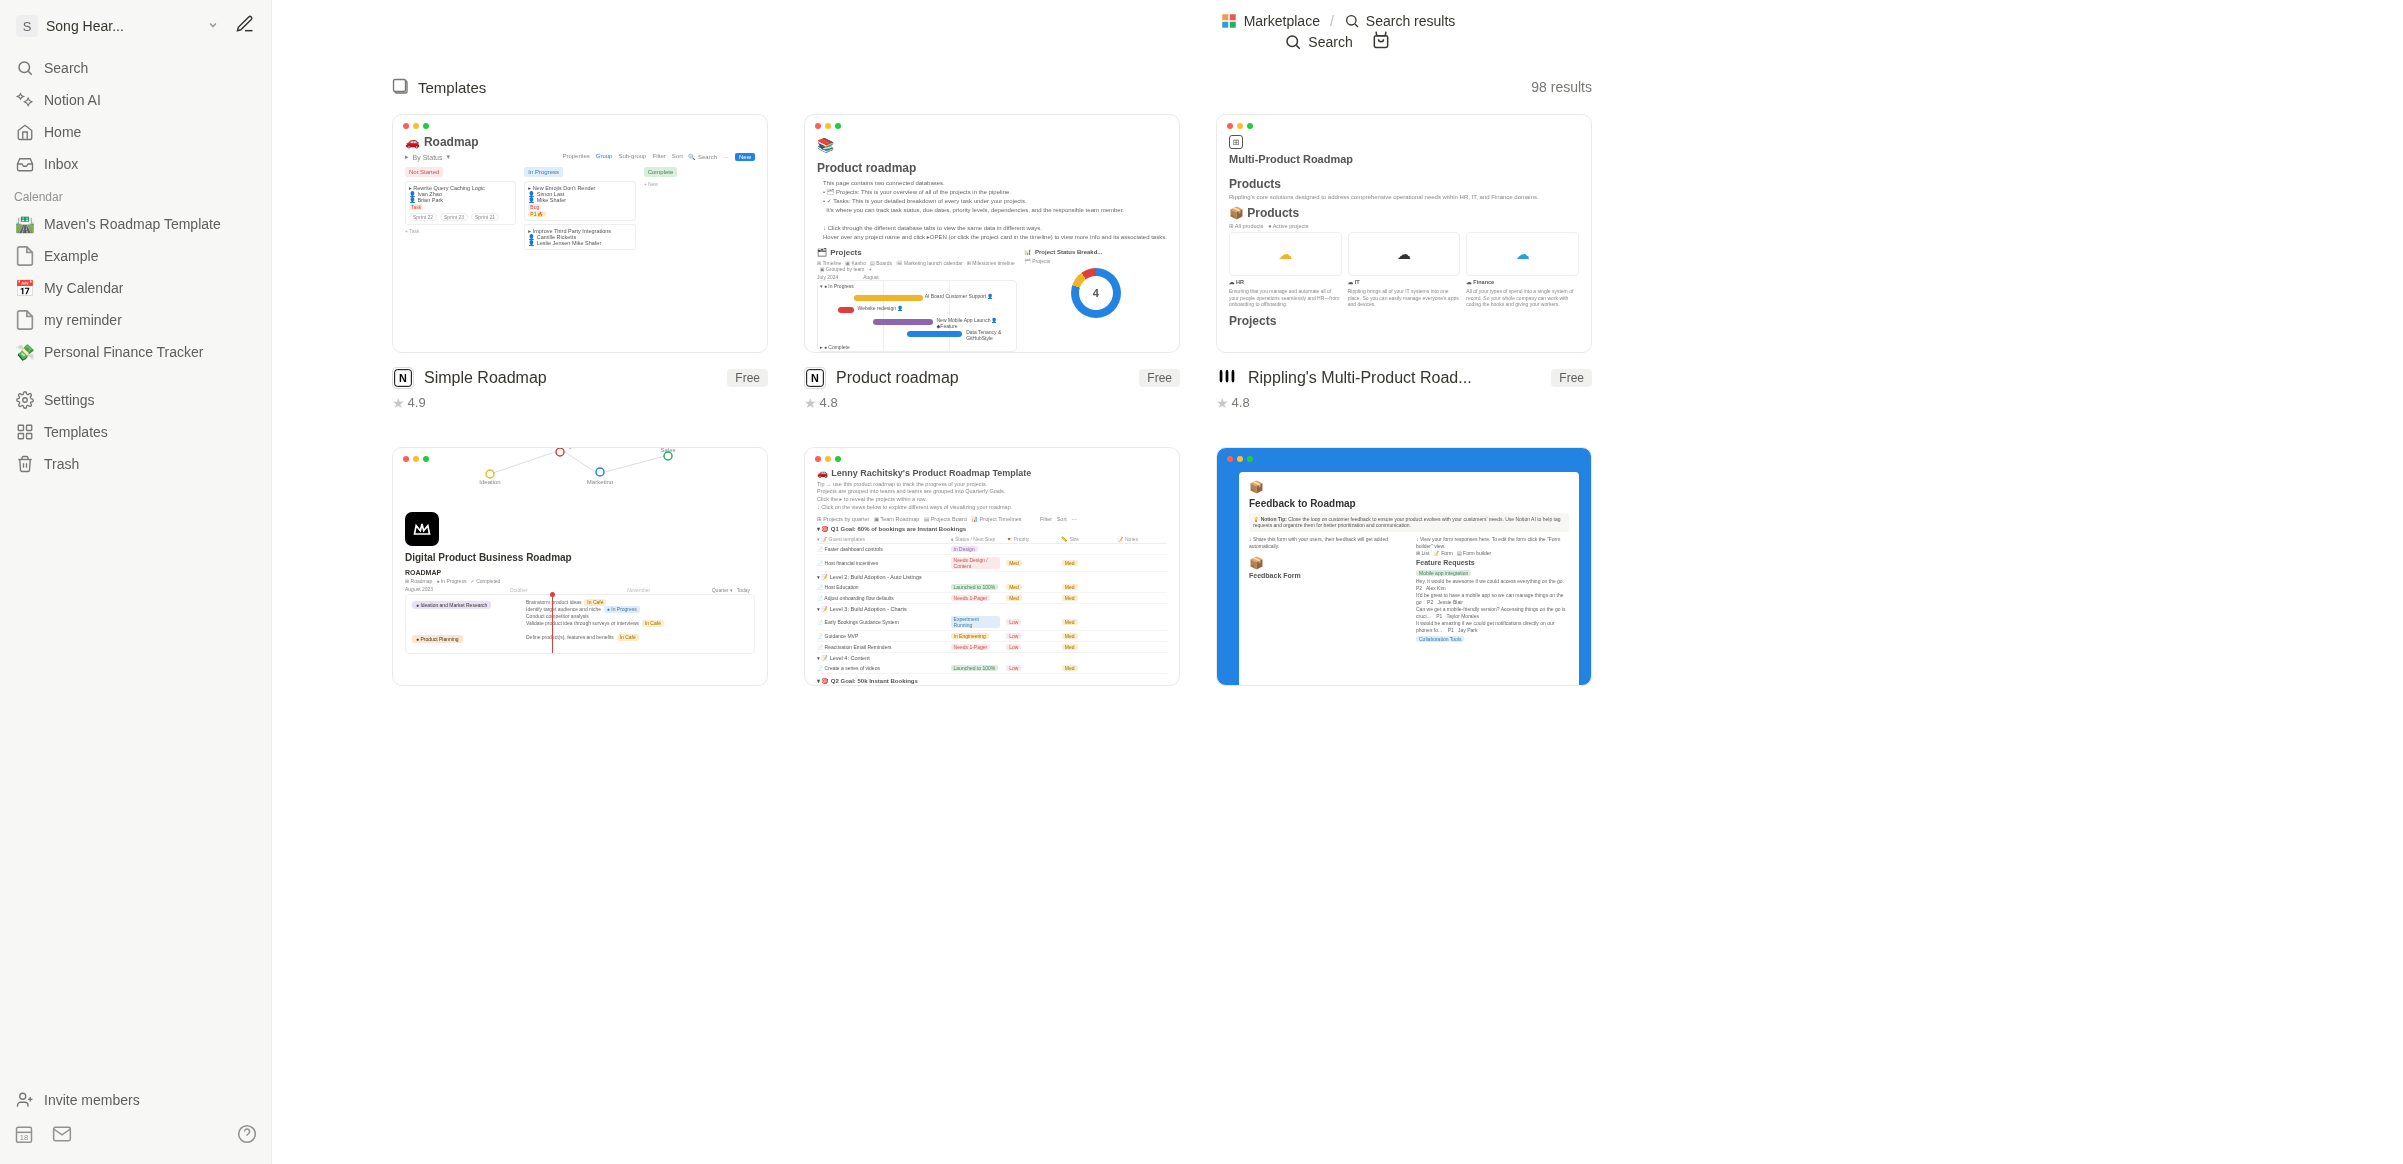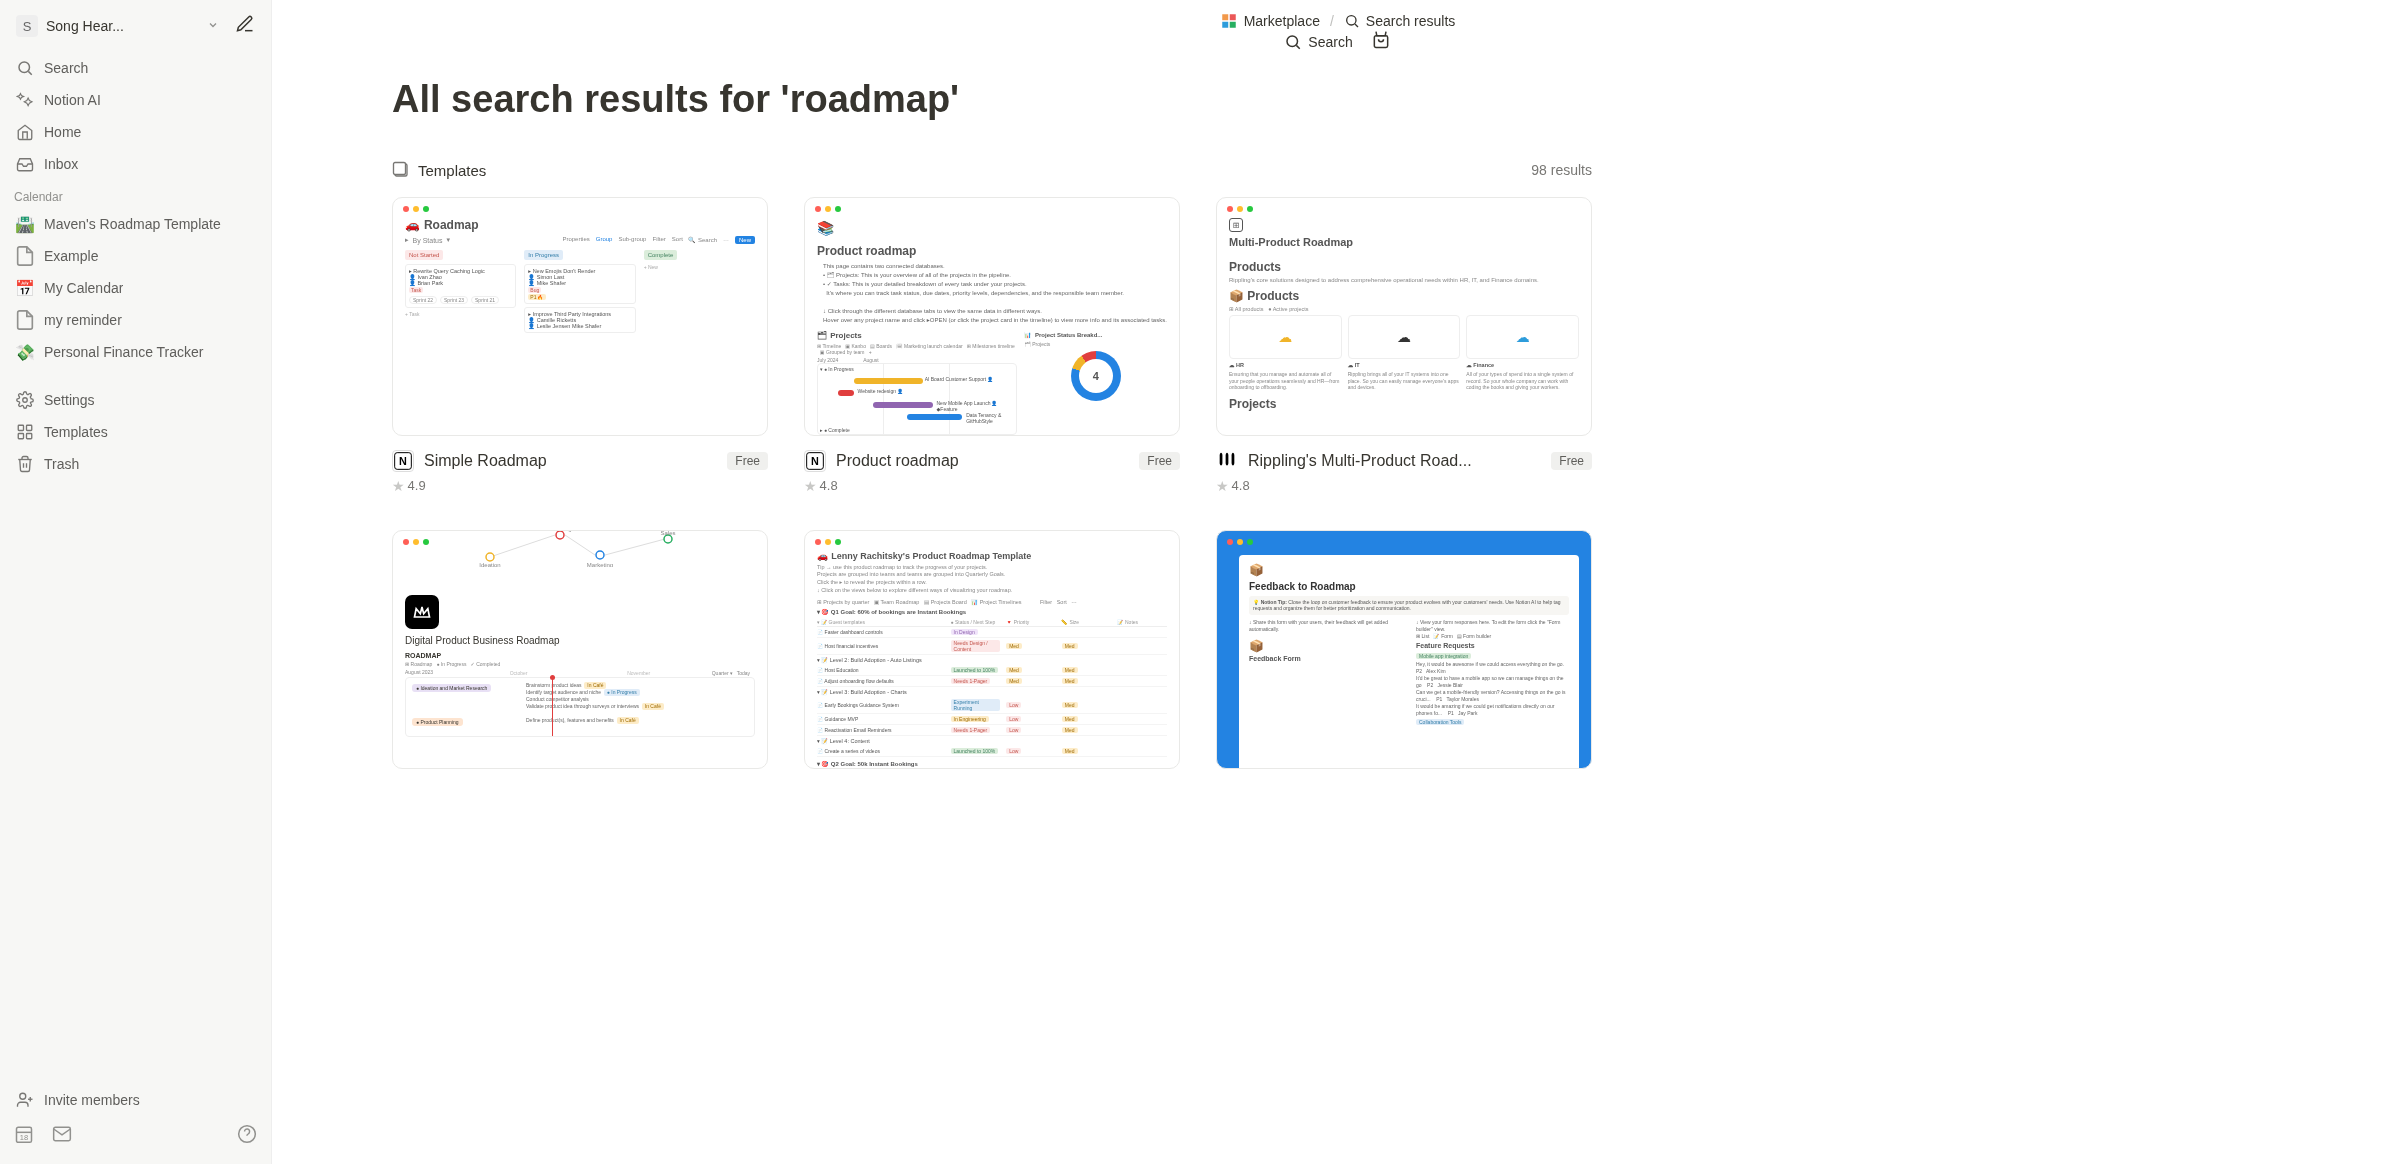--- a/index.html
+++ b/index.html
@@ -97,21 +97,21 @@
 .t3-ptitle { font-weight: 700; font-size: 12px; margin-bottom: 3px; display:flex; align-items:center; gap:3px;}
 .t3-cards { display: flex; gap: 6px; margin-top: 3px; }
 .t3-c { flex: 1; border: 1px solid #eee; border-radius: 4px; height: 44px; display: flex; flex-direction: column; align-items: center; justify-content: center; }
 .cloud { font-size: 14px; }
 .t3-caption{font-size:5px;color:#888;margin-top:3px;line-height:1.3;}
 .t3-small{font-size:5.5px;color:#888;margin-top:2px;}
 .t3-icon{width:14px;height:14px;border:1.5px solid #555;border-radius:3px;display:flex;align-items:center;justify-content:center;font-size:8px;margin-bottom:4px;}
 
 .t4-crown { width: 34px; height: 34px; background: #000; border-radius: 7px; display: flex; align-items: center; justify-content: center; margin: 28px 0 6px 12px; }
 .t4-svg{display:flex;justify-content:center;margin-top:-4px;}
-.t4-title { font-weight: 400; font-size: 10px; margin: 4px 0 6px 12px; }
+.t4-title { font-weight: 700; font-size: 10px; margin: 4px 0 6px 12px; }
 .t4-rm { font-size: 7px; font-weight: 700; margin: 4px 12px 2px; }
 .t4-bar { margin: 0 12px; height: 60px; border: 1px solid #eee; border-radius: 4px; position: relative; font-size: 5px; }
 .t4-chip { position:absolute; background:#f0f0ee; border-radius:3px; padding:1px 4px; font-size:5px;}
 .t4-txt { position:absolute; font-size:5px; color:#666; line-height:1.4;}
 
 .t5-title { font-weight: 700; font-size: 9px; margin-bottom: 3px; display:flex; gap:3px;}
 .t5-meta { font-size: 5.5px; color: #888; line-height: 1.4; margin-bottom: 4px; }
 .t5-row { display: flex; gap: 6px; font-size: 5px; padding: 2px 0; border-bottom: 1px solid #f4f4f4; align-items: center; }
 .t5-row > div:first-child { flex: 1.8; }
 .t5-row > div { flex: 0.7; }
@@ -329,21 +329,20 @@
         <span class="cart"><svg viewBox="0 0 24 24" fill="none" stroke="currentColor" stroke-width="1.8">
               <path d="M6 2l1 5h10l1-5"></path>
               <rect x="4" y="7" width="16" height="14" rx="2"></rect>
               <path d="M9 11a3 3 0 006 0"></path>
             </svg></span>
       </div>
     </div>
 
     <div class="content">
       <div class="inner">
-        <h1 class="page-title">All search results for 'roadmap'</h1>
 
         <div class="section-header">
           <svg viewBox="0 0 24 24" fill="none" stroke="currentColor" stroke-width="1.8">
               <rect x="4" y="4" width="16" height="16" rx="2"></rect>
               <rect x="2" y="2" width="16" height="16" rx="2" fill="#fff"></rect>
             </svg>
           <span class="section-title">Templates</span>
           <span class="result-count">98 results</span>
         </div>
 

